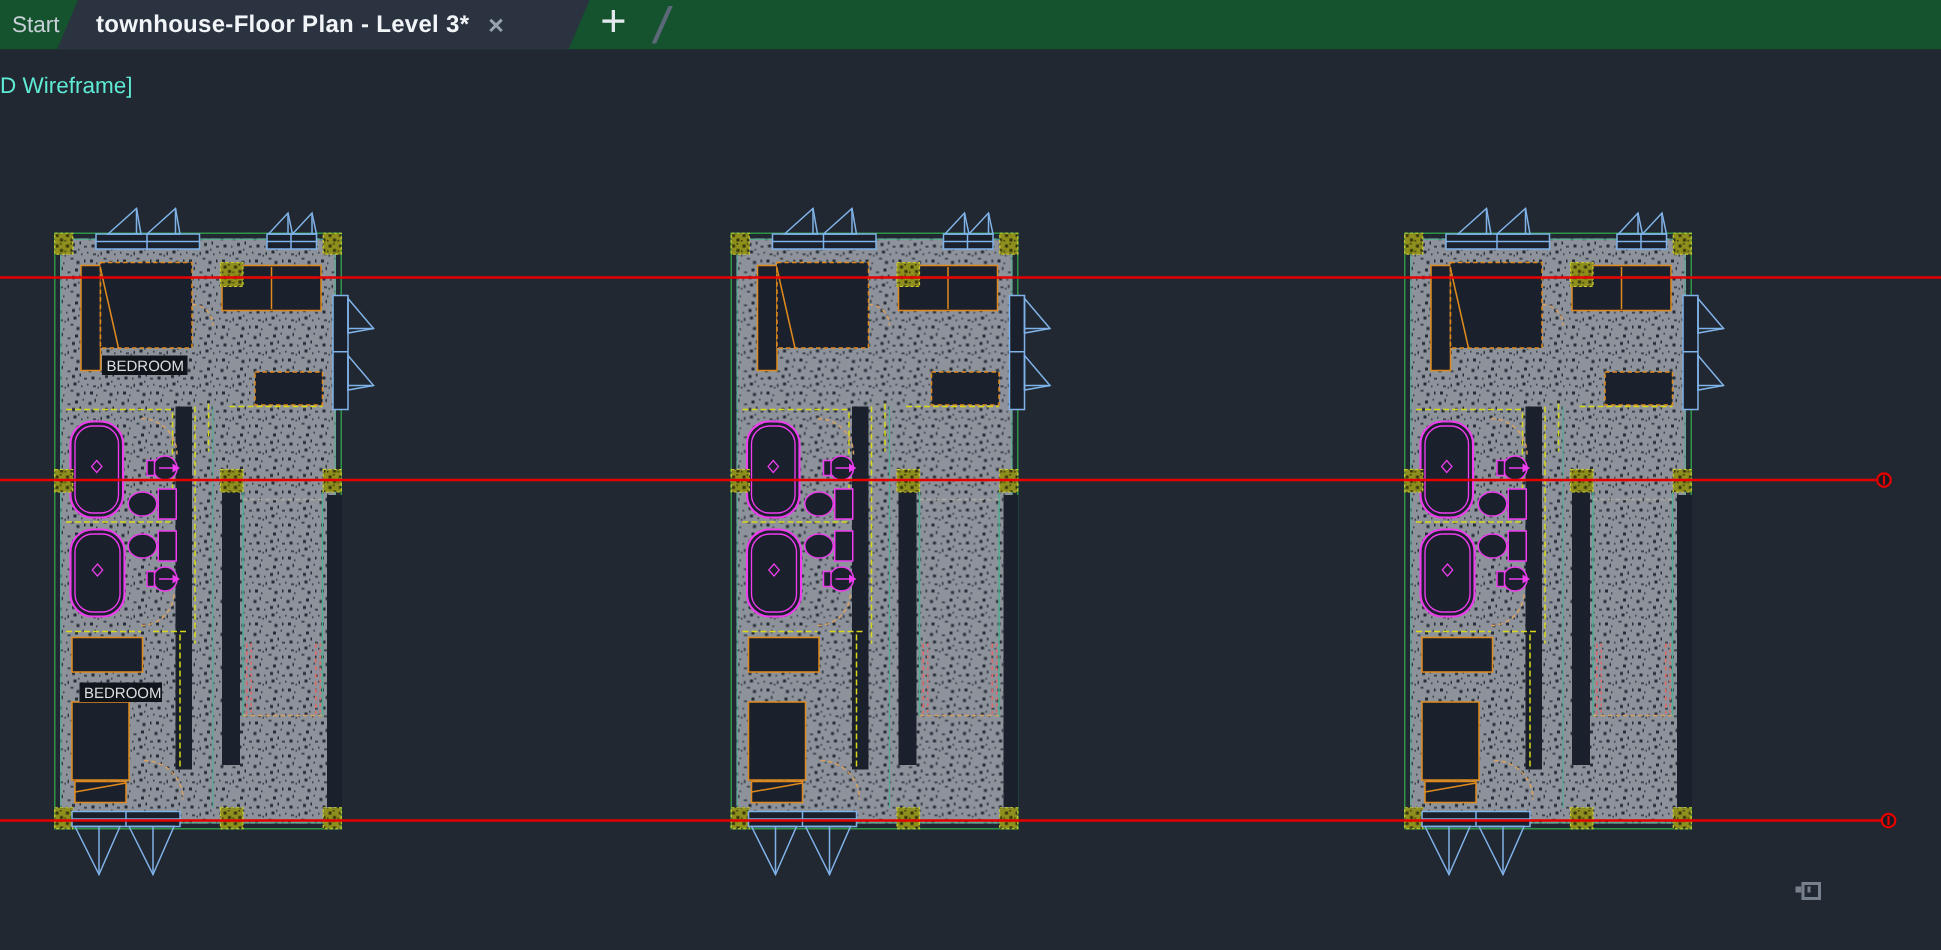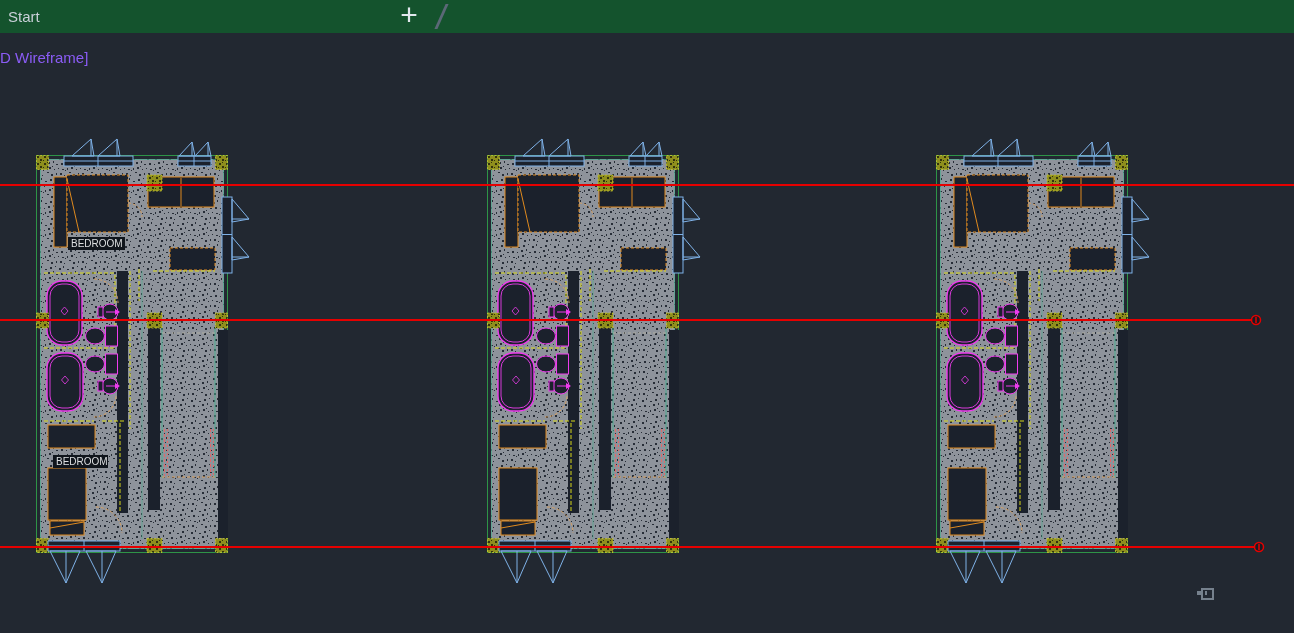--- a/index.html
+++ b/index.html
@@ -14,34 +14,38 @@
   .tab-active .title{margin-left:26px;color:#f2f5f8;font-size:16px;font-weight:bold;
     white-space:nowrap;letter-spacing:.2px;}
   .tab-active .close{margin-left:12px;color:#97a2ad;font-size:14px;font-weight:bold;cursor:pointer;}
   .newtab{position:absolute;left:394px;top:-3px;width:30px;height:33px;color:#e2e8ee;
     font-size:30px;font-weight:300;text-align:center;line-height:36px;}
   .slash{position:absolute;top:4px;width:2.5px;height:25px;background:#5b6877;
     transform:skewX(-24deg);}
   .slash.s2{left:440px;}
   
   .canvas{position:absolute;left:0;top:33px;width:1294px;height:600px;background:#222831;}
-  .vp-label{position:absolute;left:0;top:16px;color:#8b5cf6;font-size:15px;white-space:nowrap;}
+  .vp-label{position:absolute;left:0;top:16px;color:#5eead4;font-size:15px;white-space:nowrap;}
   svg{position:absolute;left:0;top:0;}
   .corner-icon{position:absolute;left:1201px;top:555px;width:9px;height:8px;
     border:2px solid #76818d;}
   .corner-icon::before{content:"";position:absolute;left:-6px;top:1px;width:4px;height:4px;
     background:#76818d;}
   .corner-icon::after{content:"";position:absolute;left:2px;top:1px;width:2px;height:4px;
     background:#76818d;}
 </style>
 </head>
 <body>
 
 <div class="tabbar">
   <div class="tab-start">Start</div>
+  <div class="tab-active">
+    <span class="title">townhouse-Floor Plan - Level 3*</span>
+    <span class="close">✕</span>
+  </div>
   <div class="newtab">+</div>
   <div class="slash s2"></div>
 </div>
 
 <div class="canvas">
   <svg id="plan-svg" width="1294" height="600" shape-rendering="geometricPrecision">
     <defs>
 
       <pattern id="stipple" width="22" height="22" patternUnits="userSpaceOnUse">
         <rect width="22" height="22" fill="#8e939b"></rect>

